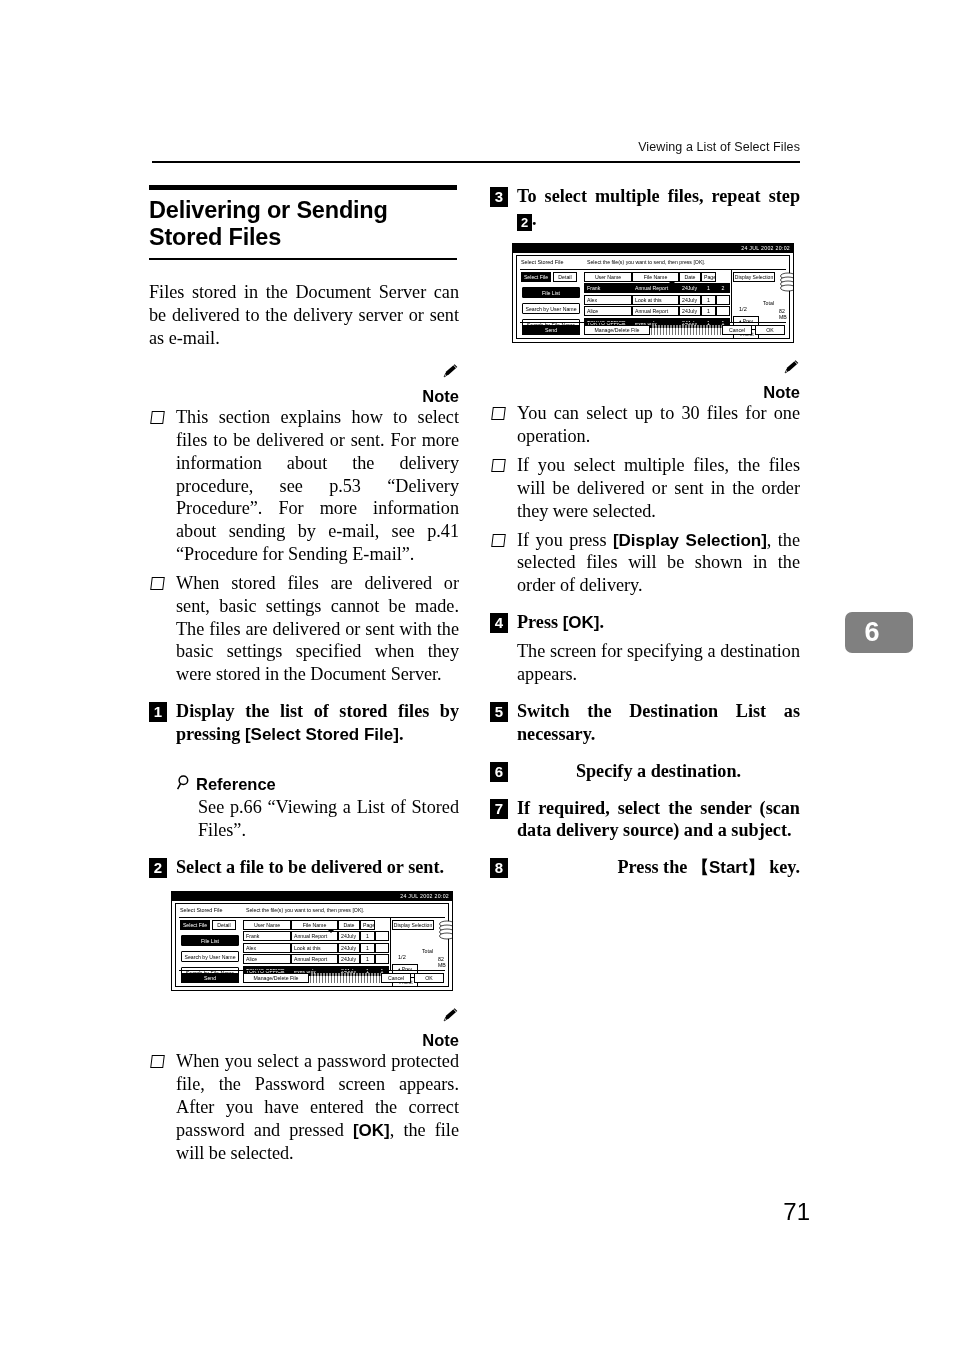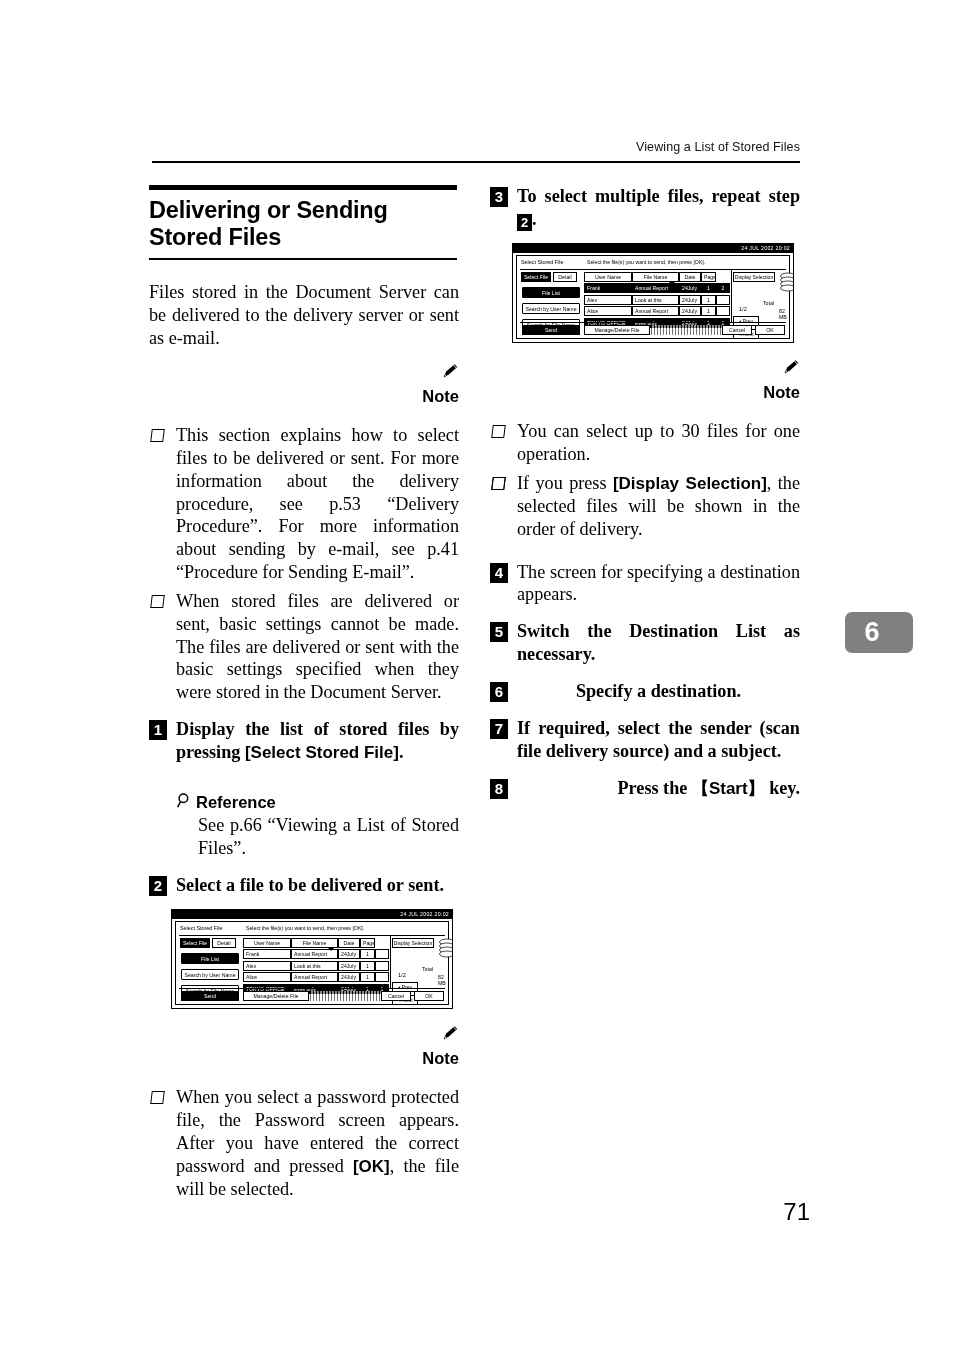--- a/index.html
+++ b/index.html
@@ -110,21 +110,21 @@
   }
   ul.note-list > li {
     position: relative;
     padding-left: 27px;
     font-family: "Liberation Serif", serif;
     font-size: 18.2px;
     line-height: 1.255;
     text-align: justify;
     margin-top: 6px;
   }
-  ul.note-list > li:first-child { margin-top: 20px; }
+  ul.note-list > li:first-child { margin-top: 2px; }
   ul.note-list > li .sqbullet {
     position: absolute;
     left: 2px;
     top: 5px;
     width: 11px;
     height: 11px;
     border: 1.8px solid #000;
     transform: skewX(-7deg);
   }
 
@@ -153,21 +153,21 @@
     font-weight: bold;
     font-size: 18.2px;
     line-height: 1.26;
     text-align: justify;
     text-justify: inter-word;
   }
   .step-body {
     font-family: "Liberation Serif", serif;
     font-size: 18.2px;
     line-height: 1.255;
-    margin-top: 20px;
+    margin-top: 6px;
     text-align: justify;
   }
   .inline-num {
     display: inline-block;
     width: 15px;
     height: 17px;
     background: #000;
     color: #fff;
     font-family: "Liberation Sans", sans-serif;
     font-weight: bold;
@@ -463,21 +463,21 @@
     text-align: right;
     font-family: "Liberation Sans", sans-serif;
     font-size: 24px;
   }
 </style>
 </head>
 <body>
 
 <div id="page">
 
-  <div class="running-header">Viewing a List of Stored Files</div>
+  <div class="running-header">Viewing a List of Select Files</div>
   <div class="header-rule"></div>
 
   <div class="col col-left">
 
     <div class="sec-rule-top"></div>
     <h1 class="sec-title">Delivering or Sending Stored Files</h1>
     <div class="sec-rule-bottom"></div>
 
     <p class="body">Files stored in the Document Server can be delivered to the delivery server or sent as e-mail.</p>
 
@@ -748,44 +748,46 @@
       <span class="lbl">Note</span>
     </div>
 
     <ul class="note-list">
       <li>
         <span class="sqbullet"></span>
         <span>You can select up to 30 files for one operation.</span>
       </li>
       <li>
         <span class="sqbullet"></span>
+        <span>If you select multiple files, the files will be delivered or sent in the order they were selected.</span>
       </li>
       <li>
         <span class="sqbullet"></span><span>If you press </span><span class="uibtn">[Display Selection]</span><span>, the selected files will be shown in the order of delivery.</span>
       </li>
     </ul>
 
     <div class="step">
       <span class="step-num">4</span>
+      <div class="step-text" style="text-align:left;"><span>Press </span><span class="uibtn">[OK]</span><span>.</span></div>
       <div class="step-body">The screen for specifying a destination appears.</div>
     </div>
 
     <div class="step">
       <span class="step-num">5</span>
       <div class="step-text">Switch the Destination List as necessary.</div>
     </div>
 
     <div class="step">
       <span class="step-num">6</span>
       <div class="step-text" style="text-align:center;">Specify a destination.</div>
     </div>
 
     <div class="step">
       <span class="step-num">7</span>
-      <div class="step-text">If required, select the sender (scan file delivery source) and a subject.</div>
+      <div class="step-text">If required, select the sender (scan data delivery source) and a subject.</div>
     </div>
 
     <div class="step">
       <span class="step-num">8</span>
       <div class="step-text" style="text-align:right;"><span>Press the </span><span class="uibtn">【Start】</span><span> key.</span></div>
     </div>
 
   </div>
 
   <div class="chapter-tab">6</div>

